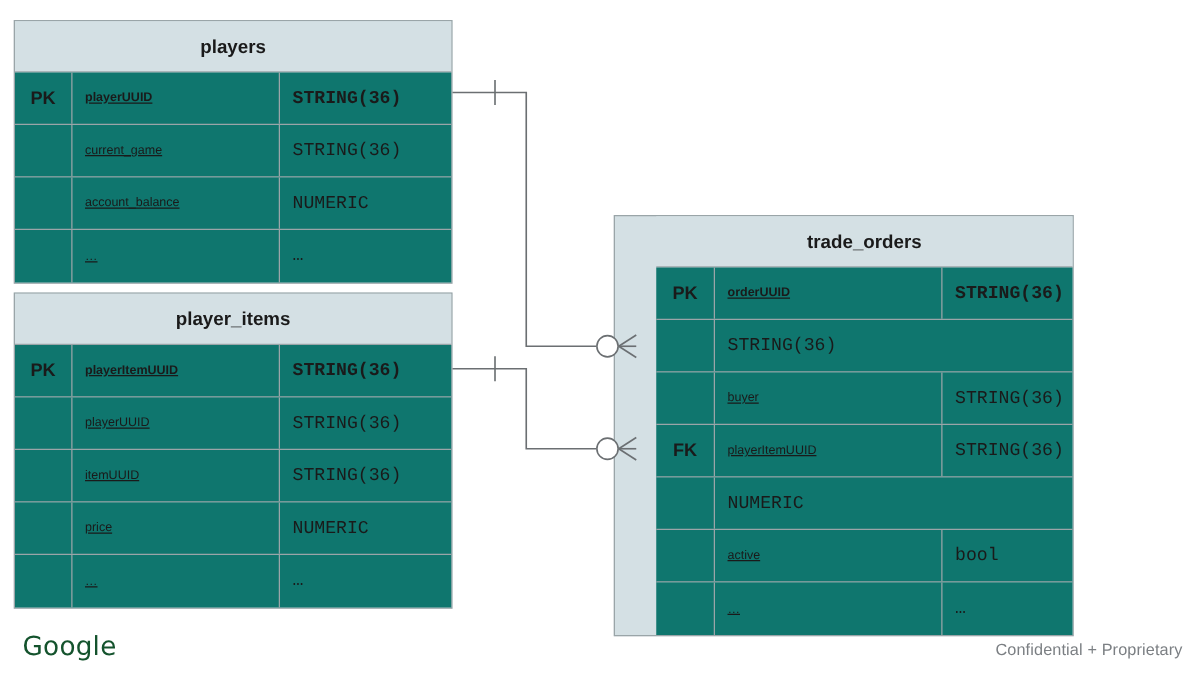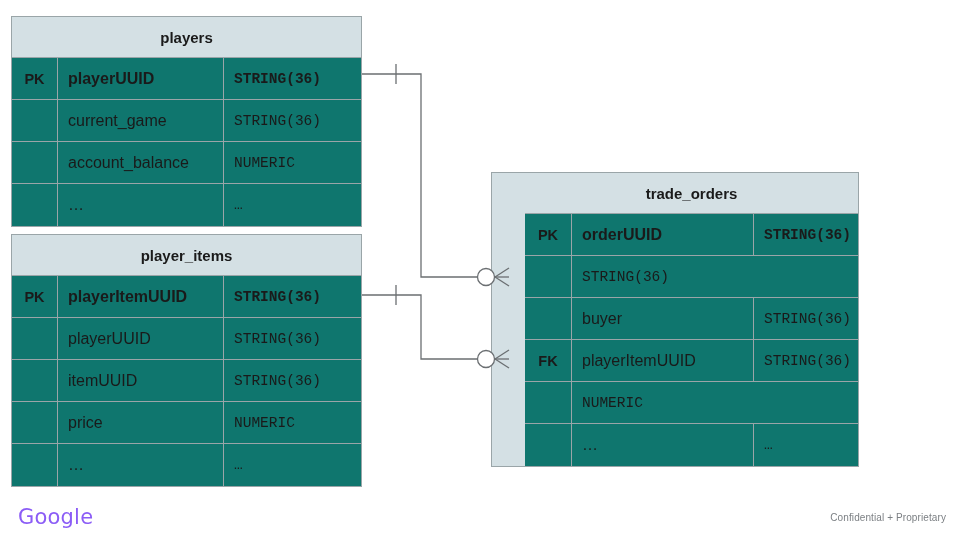--- a/index.html
+++ b/index.html
@@ -62,22 +62,23 @@
     font-weight: bold;
     color: #1a1a1a;
   }
   .cell-name {
     flex: 1 1 auto;
     box-sizing: border-box;
     border-right: 1px solid #9aa5a8;
     display: flex;
     align-items: center;
     padding-left: 10px;
-    font-size: 16px;
-    color: #1a1a1a;
+    font-size: 10px;
+    color: #1a1a1a;
+    text-decoration: underline;
   }
   .cell-type {
     box-sizing: border-box;
     display: flex;
     align-items: center;
     padding-left: 10px;
     font-size: 14.5px;
     color: #1a1a1a;
     font-family: Liberation Mono, monospace;
   }
@@ -106,28 +107,28 @@
     pointer-events: none;
   }
 
   
   #footer-logo {
     position: absolute;
     left: 18px;
     top: 505px;
     font-size: 21px;
     letter-spacing: 0.2px;
-    color: #8b5cf6;
+    color: #14532d;
     font-family: "DejaVu Sans", sans-serif;
   }
   #footer-note {
     position: absolute;
     right: 14px;
     top: 512px;
-    font-size: 10px;
+    font-size: 13px;
     color: #7b7f83;
     letter-spacing: 0.1px;
   }
 </style>
 </head>
 <body>
 
 <div id="canvas">
 
   <div class="entity" id="tbl-players">
@@ -203,20 +204,25 @@
       <div class="cell-type">STRING(36)</div>
     </div>
     <div class="row">
       <div class="cell-key">FK</div>
       <div class="cell-name">playerItemUUID</div>
       <div class="cell-type">STRING(36)</div>
     </div>
     <div class="row">
       <div class="cell-key"></div>
       <div class="cell-type">NUMERIC</div>
+    </div>
+    <div class="row">
+      <div class="cell-key"></div>
+      <div class="cell-name">active</div>
+      <div class="cell-type">bool</div>
     </div>
     <div class="row last">
       <div class="cell-key"></div>
       <div class="cell-name">…</div>
       <div class="cell-type">…</div>
     </div>
   </div>
 
   <svg id="connectors" viewBox="0 0 960 540">
     <g fill="none" stroke="#6b6f72" stroke-width="1.3" shape-rendering="geometricPrecision">

